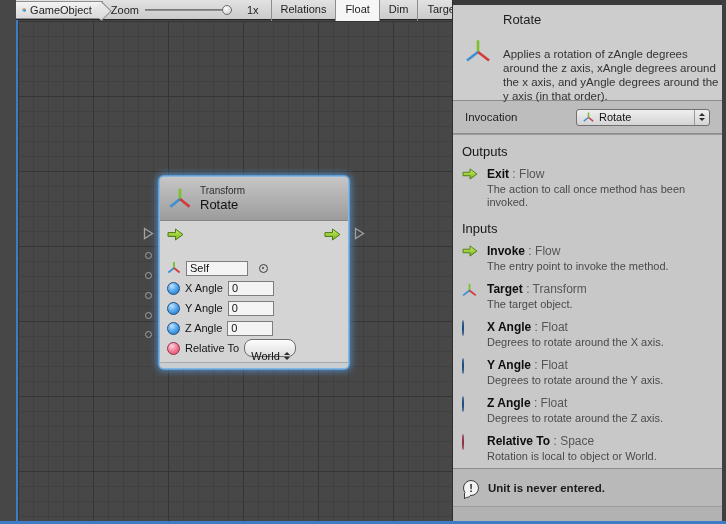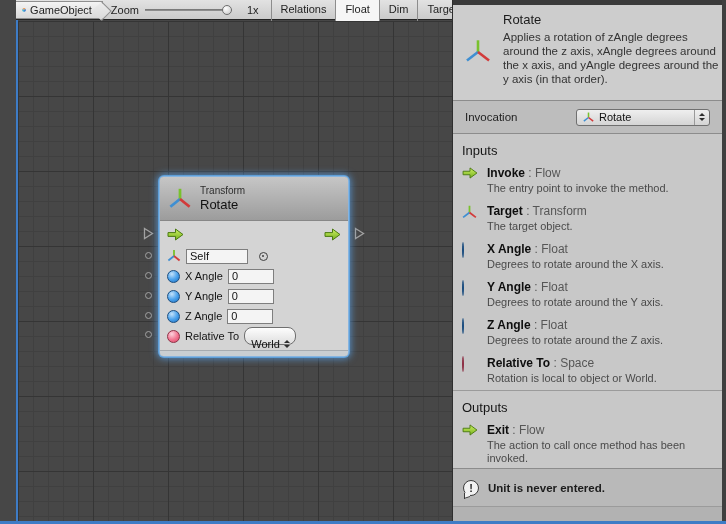--- a/index.html
+++ b/index.html
@@ -78,21 +78,21 @@
     height:44px; display:flex; align-items:center; gap:8px; padding:0 8px;
     background:linear-gradient(#c6c6c6,#9c9c9c);
     border-bottom:1px solid #878787;
     border-radius:3px 3px 0 0;
   }
   .node-header .axes-icon { width:24px; height:24px; }
   .node-title-cat { font-size:10px; color:#2e2e2e; line-height:12px; }
   .node-title-name { font-size:13px; color:#111; line-height:15px; }
   .node-body { background:#d4d4d4; padding:3px 0 4px; }
   .node-row { height:20px; display:flex; align-items:center; gap:5px; padding:0 7px; color:#141414; }
-  .node-row.self-row { margin-top:2px; }
+  .node-row.self-row { margin-top:14px; }
   .flow-arrow { width:17px; height:13px; display:block; }
   .spacer { flex:1; }
   .ball { width:13px; height:13px; border-radius:50%; flex:none; }
   .ball.float {
     background:radial-gradient(circle at 35% 28%, #c4e2fa, #4fa4ec 50%, #1a6fc2);
     border:1px solid #1c4e80;
   }
   .ball.space {
     background:radial-gradient(circle at 35% 28%, #fcd3dd, #f1738f 55%, #d84a69);
     border:1px solid #8e3146;
@@ -129,21 +129,21 @@
   
   .sidebar {
     position:absolute; left:452px; top:0; width:274px; height:521px;
     background:#c8c8c8; border-right:4px solid #3f3f3f; border-left:1px solid #2e2e2e;
     display:flex; flex-direction:column; font-size:12px;
   }
   .sb-topstrip { height:5px; background:#3a3a3a; flex:none; }
   .sb-header { height:95px; background:#cdcdcd; position:relative; flex:none; }
   .sb-header .axes-icon { position:absolute; left:12px; top:34px; width:26px; height:26px; }
   .sb-title { position:absolute; left:50px; top:7px; font-size:13px; color:#1c1c1c; }
-  .sb-desc { position:absolute; left:50px; top:25px; width:216px; font-size:11.5px; line-height:14px; color:#333; }
+  .sb-desc { position:absolute; left:50px; top:42px; width:216px; font-size:11.5px; line-height:14px; color:#333; }
   .sb-invocation {
     height:34px; background:#bdbdbd; border-top:1px solid #8c8c8c; border-bottom:1px solid #8c8c8c;
     display:flex; align-items:center; padding:0 12px; flex:none;
   }
   .sb-invocation-label { font-size:11.5px; color:#1f1f1f; }
   .inv-dropdown {
     margin-left:auto; width:134px; height:17px;
     background:linear-gradient(#efefef,#d4d4d4);
     border:1px solid #707070; border-radius:3px;
     display:flex; align-items:center; gap:5px; padding:0 0 0 6px;
@@ -329,30 +329,45 @@
       <span>Rotate</span>
       <span class="inv-arrows">
         <span class="updown">
             <span class="up"></span>
             <span class="down"></span>
           </span>
       </span>
     </span>
   </div>
 
-  <div class="sb-section sb-inputs">
-    <div class="sb-section-title">Inputs</div>
-
+  <div class="sb-section sb-outputs">
+    <div class="sb-section-title">Outputs</div>
     <div class="sb-item">
       <span class="icon-cell">
           <svg class="flow-arrow" viewBox="0 0 17 13">
             <path d="M1 4.6 H8.5 V1 L16 6.5 8.5 12 V8.4 H1 Z" fill="url(#flowGrad)" stroke="#4b7a12" stroke-width="1"></path>
           </svg>
         </span>
       <div>
+        <div><span class="sb-item-name">Exit</span> <span class="sb-item-sep">:</span> <span class="sb-item-type">Flow</span></div>
+        <div class="sb-item-desc">The action to call once method has been invoked.</div>
+      </div>
+    </div>
+  </div>
+
+  <div class="sb-section sb-inputs">
+    <div class="sb-section-title">Inputs</div>
+
+    <div class="sb-item">
+      <span class="icon-cell">
+          <svg class="flow-arrow" viewBox="0 0 17 13">
+            <path d="M1 4.6 H8.5 V1 L16 6.5 8.5 12 V8.4 H1 Z" fill="url(#flowGrad)" stroke="#4b7a12" stroke-width="1"></path>
+          </svg>
+        </span>
+      <div>
         <div><span class="sb-item-name">Invoke</span> <span class="sb-item-sep">:</span> <span class="sb-item-type">Flow</span></div>
         <div class="sb-item-desc">The entry point to invoke the method.</div>
       </div>
     </div>
 
     <div class="sb-item">
       <span class="icon-cell"><svg class="mini-axes" viewBox="0 0 20 20">
             <line x1="10" y1="10" x2="10" y2="1" stroke="#79c12d" stroke-width="2.4"></line>
             <line x1="10" y1="10" x2="1.5" y2="16.5" stroke="#3f8fd2" stroke-width="2.4"></line>
             <line x1="10" y1="10" x2="18.5" y2="16.5" stroke="#d23b3b" stroke-width="2.4"></line>
@@ -389,35 +404,20 @@
 
     <div class="sb-item">
       <span class="icon-cell"><span class="ball space"></span></span>
       <div>
         <div><span class="sb-item-name">Relative To</span> <span class="sb-item-sep">:</span> <span class="sb-item-type">Space</span></div>
         <div class="sb-item-desc">Rotation is local to object or World.</div>
       </div>
     </div>
   </div>
 
-  <div class="sb-section sb-outputs">
-    <div class="sb-section-title">Outputs</div>
-    <div class="sb-item">
-      <span class="icon-cell">
-          <svg class="flow-arrow" viewBox="0 0 17 13">
-            <path d="M1 4.6 H8.5 V1 L16 6.5 8.5 12 V8.4 H1 Z" fill="url(#flowGrad)" stroke="#4b7a12" stroke-width="1"></path>
-          </svg>
-        </span>
-      <div>
-        <div><span class="sb-item-name">Exit</span> <span class="sb-item-sep">:</span> <span class="sb-item-type">Flow</span></div>
-        <div class="sb-item-desc">The action to call once method has been invoked.</div>
-      </div>
-    </div>
-  </div>
-
   <div class="sb-warning">
     <span class="warn-icon">!</span>
     <span class="sb-warning-text">Unit is never entered.</span>
   </div>
 
   <div class="sb-bottomstrip"></div>
 </div>
 
 <div class="focus-bottom"></div>
 

